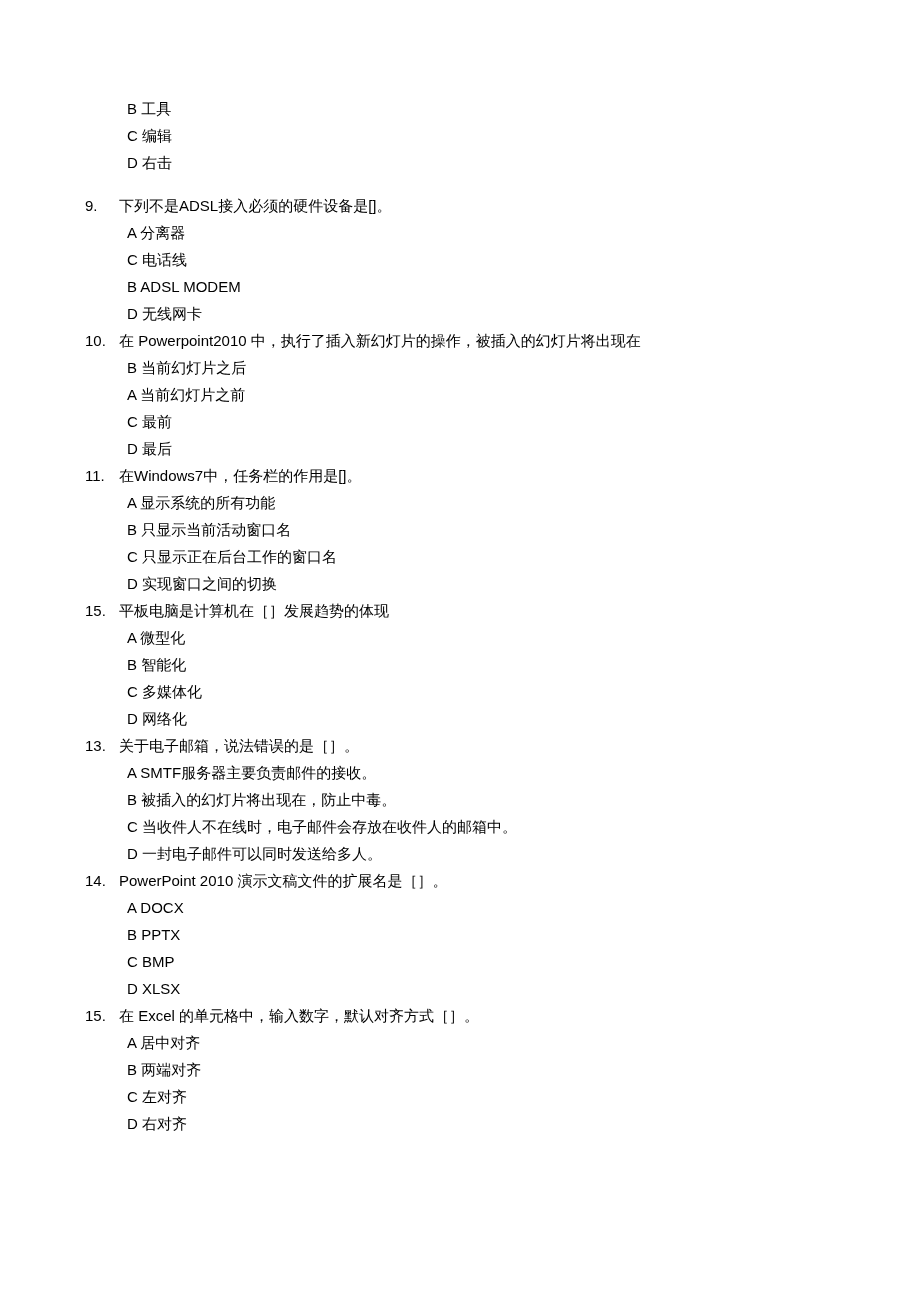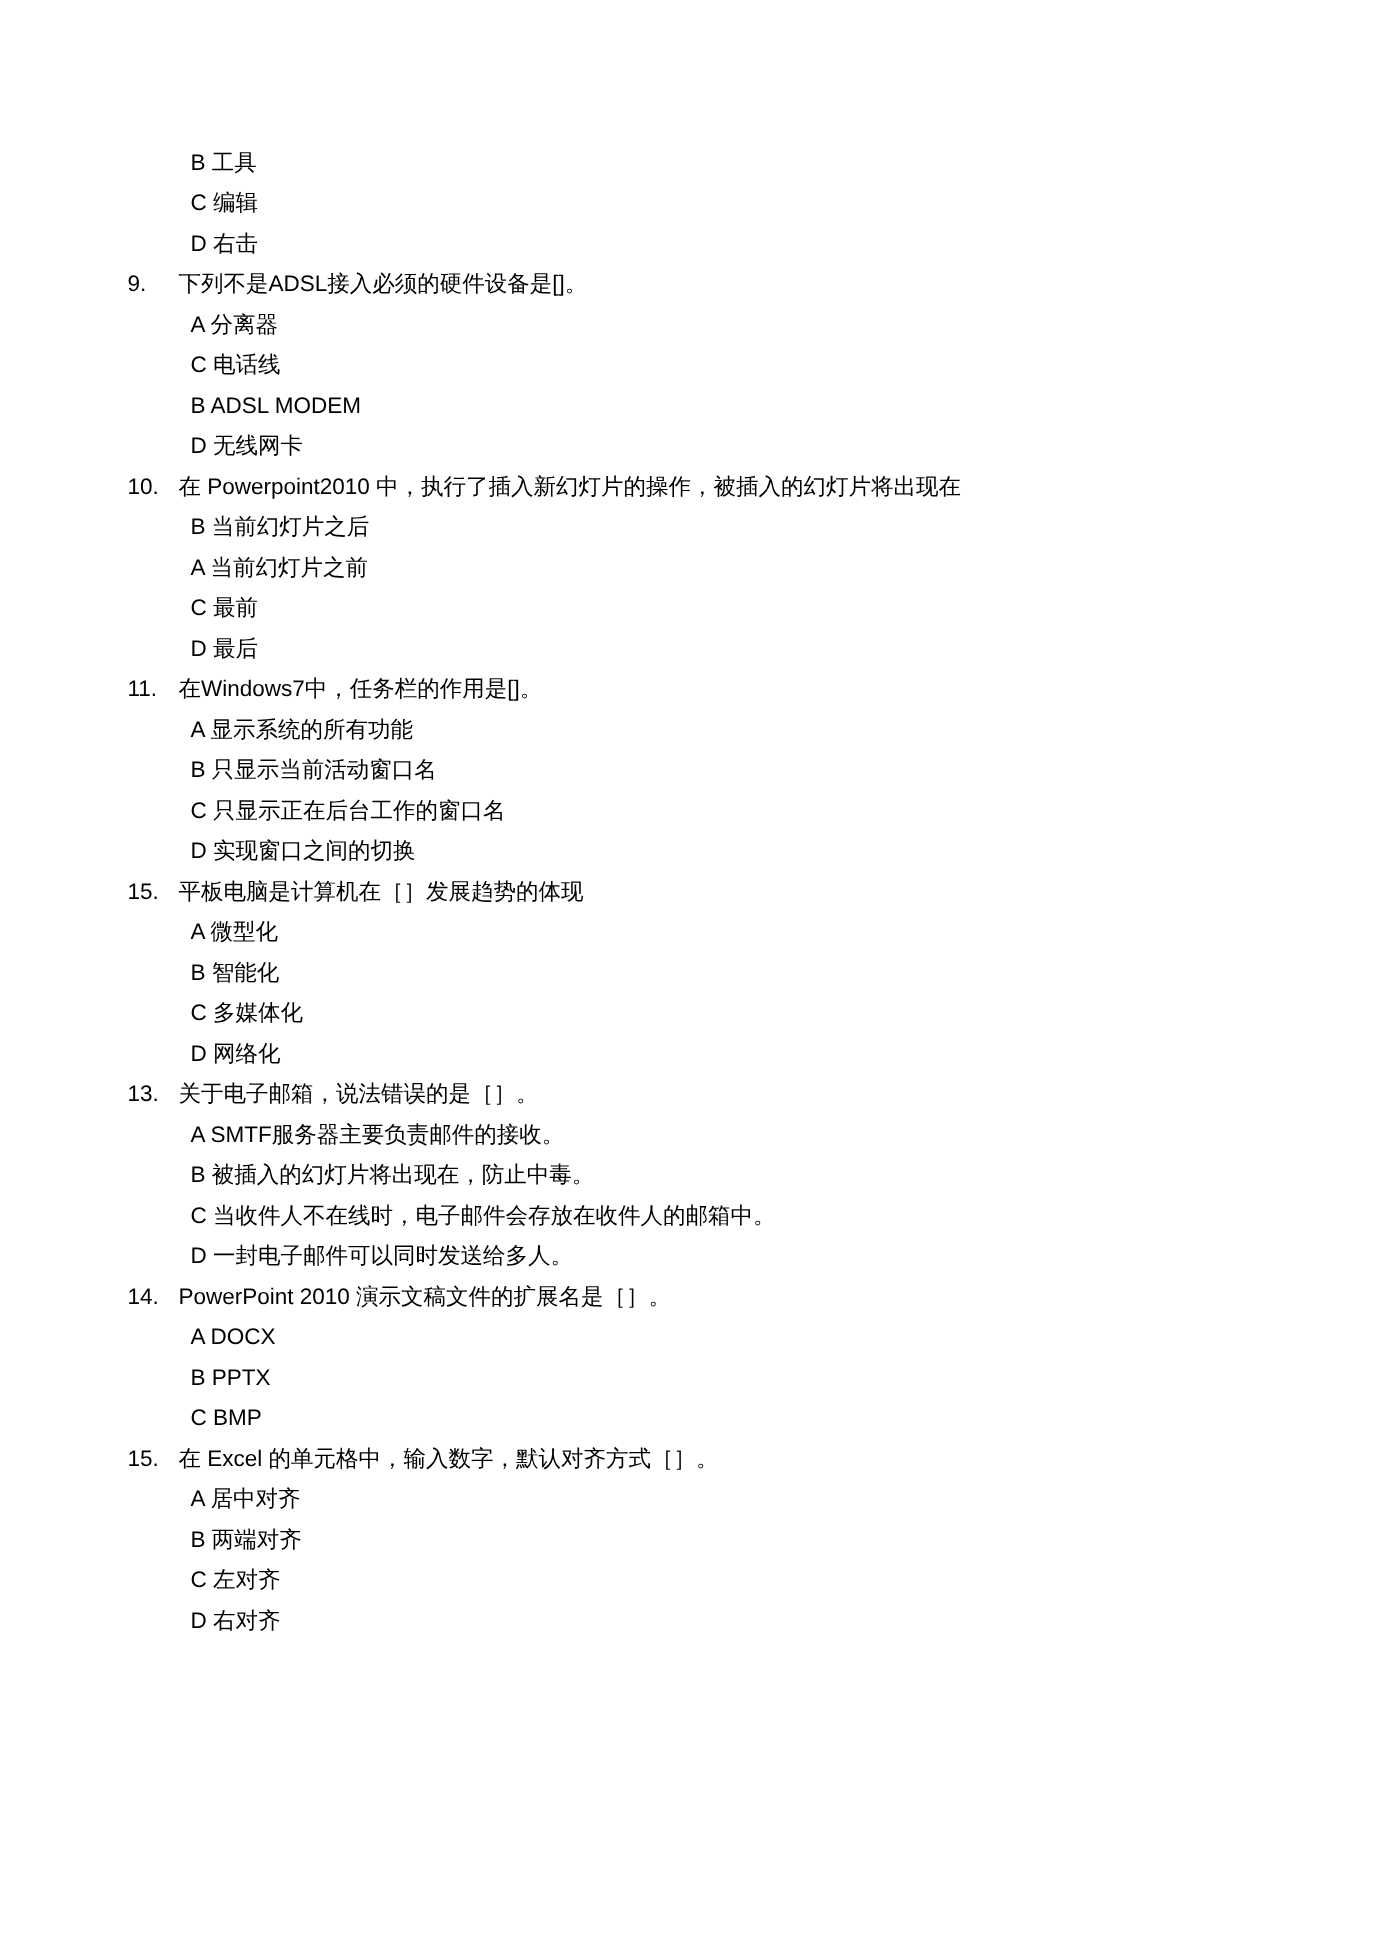--- a/index.html
+++ b/index.html
@@ -27,21 +27,21 @@
       align-items: baseline;
     }
     .question-num {
       min-width: 34px;
       text-align: left;
     }
     .question-stem {
       flex: 1;
     }
     .orphan-options {
-      margin-bottom: 0;
+      margin-bottom: 16px;
     }
   </style>
 </head>
 <body>
 
 <div class="orphan-options">
   <div class="option">B 工具</div>
   <div class="option">C 编辑</div>
   <div class="option">D 右击</div>
 </div>
@@ -102,20 +102,21 @@
 </div>
 
 <div class="question-block">
   <div class="question-text">
     <span class="question-num">14.</span>
     <span class="question-stem">PowerPoint 2010 演示文稿文件的扩展名是［］。</span>
   </div>
   <div class="option">A DOCX</div>
   <div class="option">B PPTX</div>
   <div class="option">C BMP</div>
+  <div class="option">D XLSX</div>
 </div>
 
 <div class="question-block">
   <div class="question-text">
     <span class="question-num">15.</span>
     <span class="question-stem">在 Excel 的单元格中，输入数字，默认对齐方式［］。</span>
   </div>
   <div class="option">A 居中对齐</div>
   <div class="option">B 两端对齐</div>
   <div class="option">C 左对齐</div>

